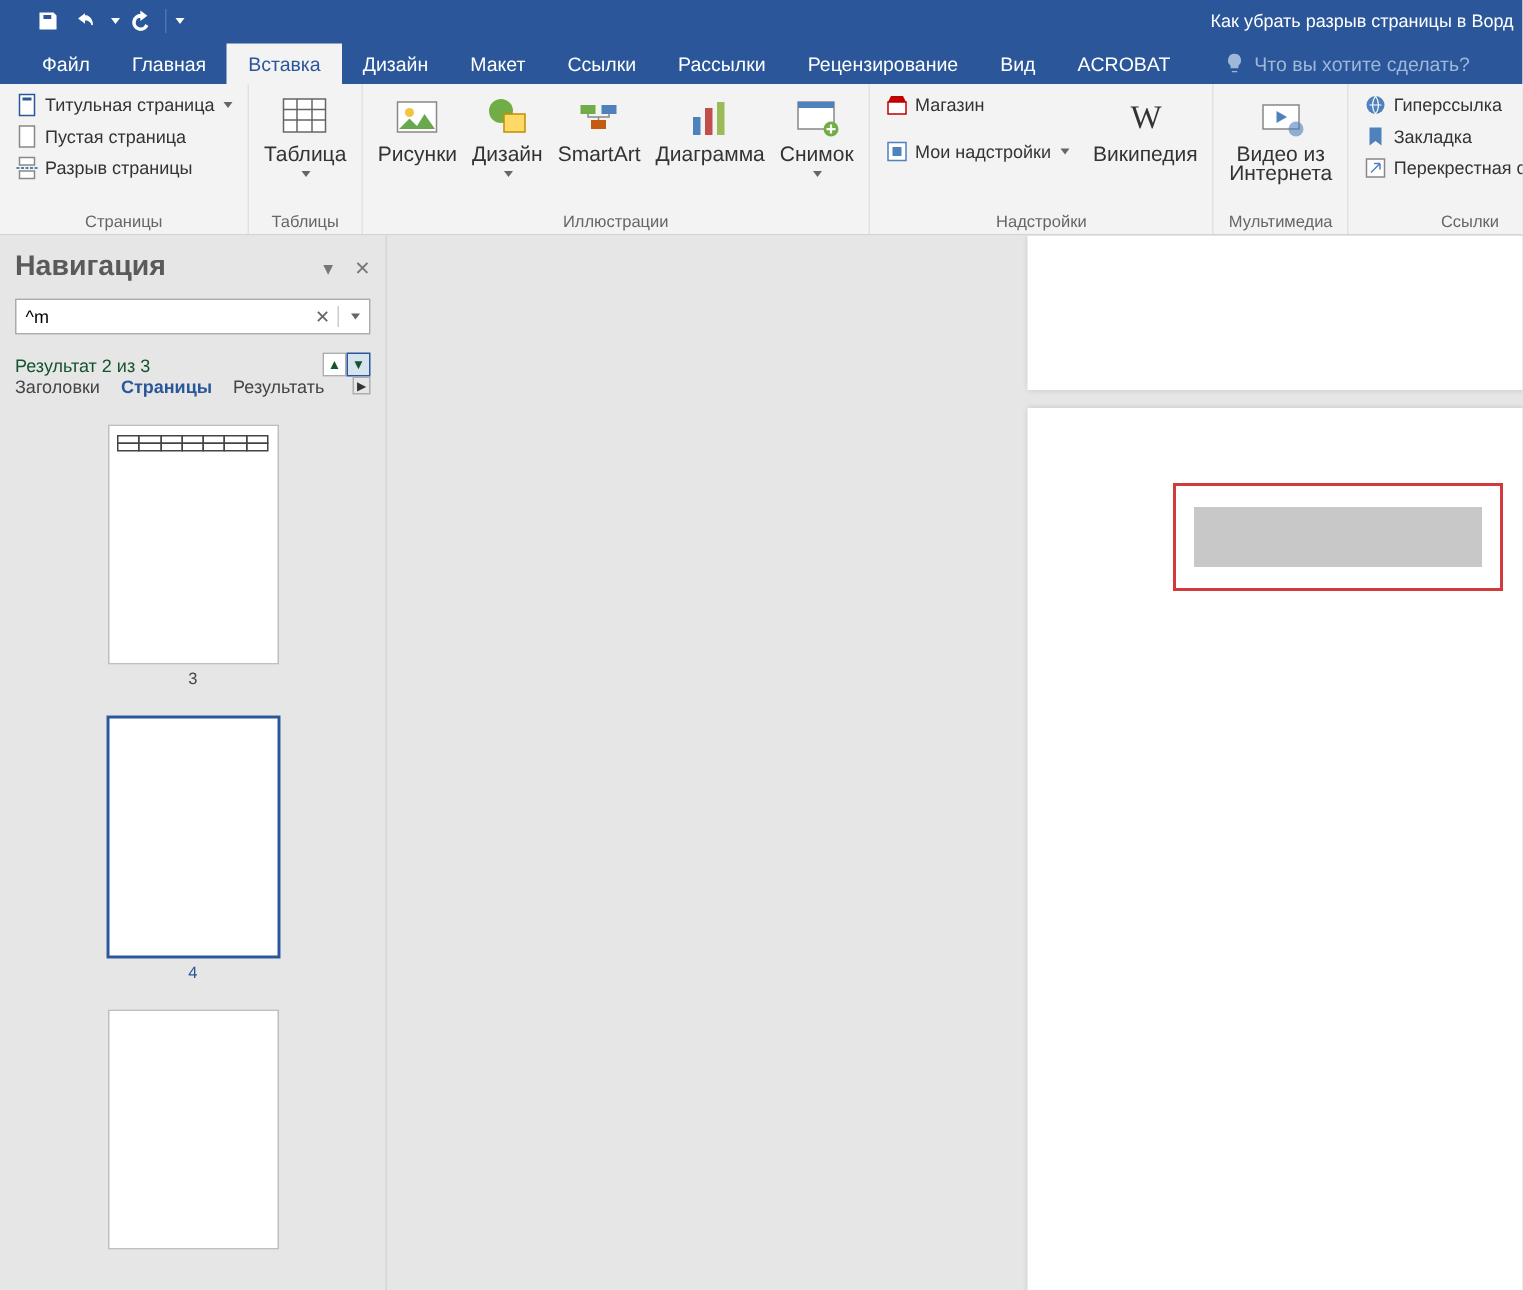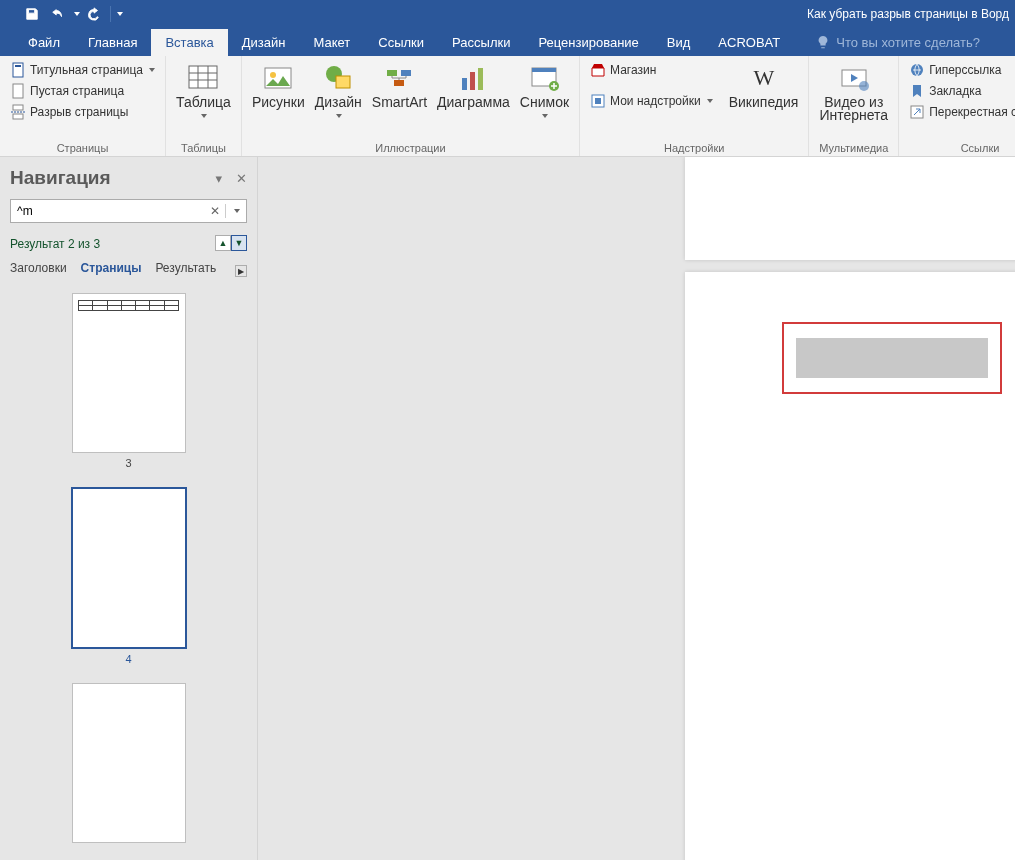--- a/index.html
+++ b/index.html
@@ -32,21 +32,21 @@
 .nav-ctrl{display:flex;gap:14px;color:#777;font-size:13px}
 .nav-ctrl span{cursor:pointer}
 .searchbox{display:flex;align-items:center;height:22px;border:1px solid #ababab;background:#fff}
 .searchbox input{flex:1;border:0;outline:0;font-size:12px;padding:0 6px;background:transparent}
 .searchbox .sb-btn{width:20px;height:20px;display:flex;align-items:center;justify-content:center;cursor:pointer;color:#666}
 .searchbox .sb-div{width:1px;height:14px;background:#ccc}
 .resultbar{display:flex;align-items:flex-end;justify-content:space-between;margin-top:12px;color:#14532d}
 .resultbar .arrows{display:flex}
 .resultbar .arrows span{width:14px;height:14px;border:1px solid #adadad;display:flex;align-items:center;justify-content:center;font-size:9px;cursor:pointer;background:#fff}
 .resultbar .arrows span.active{background:#d8e3f0;border-color:#2b579a}
-.navtabs{display:flex;gap:14px;margin-top:10px;font-size:12px;align-items:flex-end}
+.navtabs{display:flex;gap:14px;font-size:12px;align-items:flex-start}
 .navtabs .nt{cursor:pointer;color:#444;padding-bottom:2px}
 .navtabs .nt.active{color:#2b579a;font-weight:600}
 .navtabs .more{margin-left:auto;width:10px;height:10px;border:1px solid #adadad;font-size:8px;display:flex;align-items:center;justify-content:center;cursor:pointer}
 .thumbs{margin-top:16px;display:flex;flex-direction:column;align-items:center}
 .thumb{width:112px;background:#fff;border:1px solid #bfbfbf;margin-bottom:4px}
 .thumb.sel{border:2px solid #2b579a}
 .thumb-num{font-size:11px;color:#444;margin-bottom:18px}
 .thumb-num.sel{color:#2b579a}
 .doc-area{flex:1;background:#e6e6e6;position:relative;overflow:hidden}
 .page{position:absolute;background:#fff;box-shadow:0 0 4px rgba(0,0,0,.15)}

